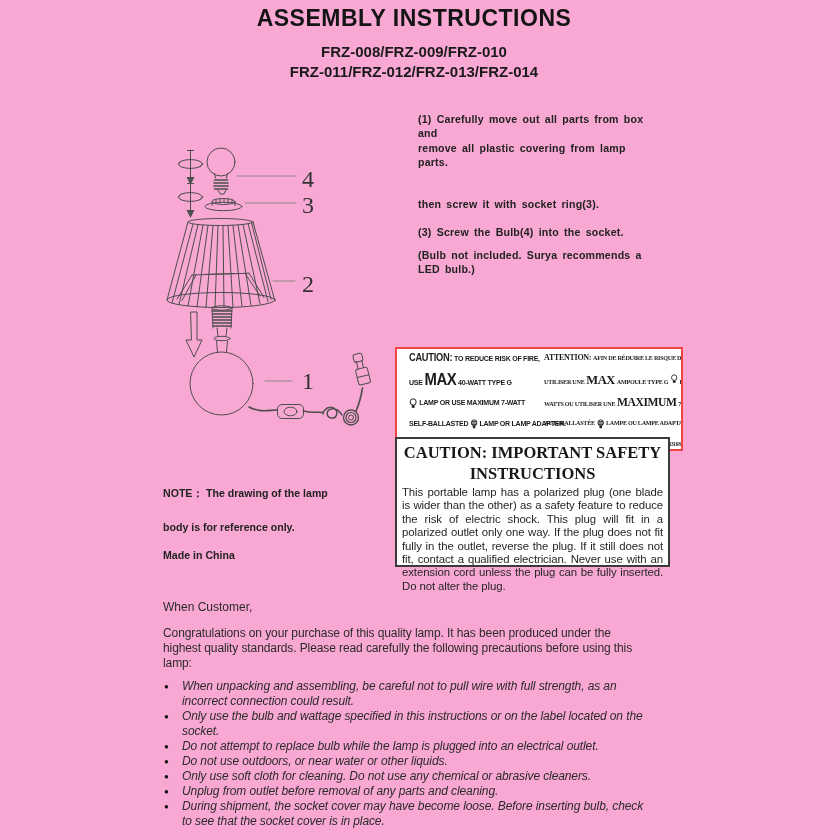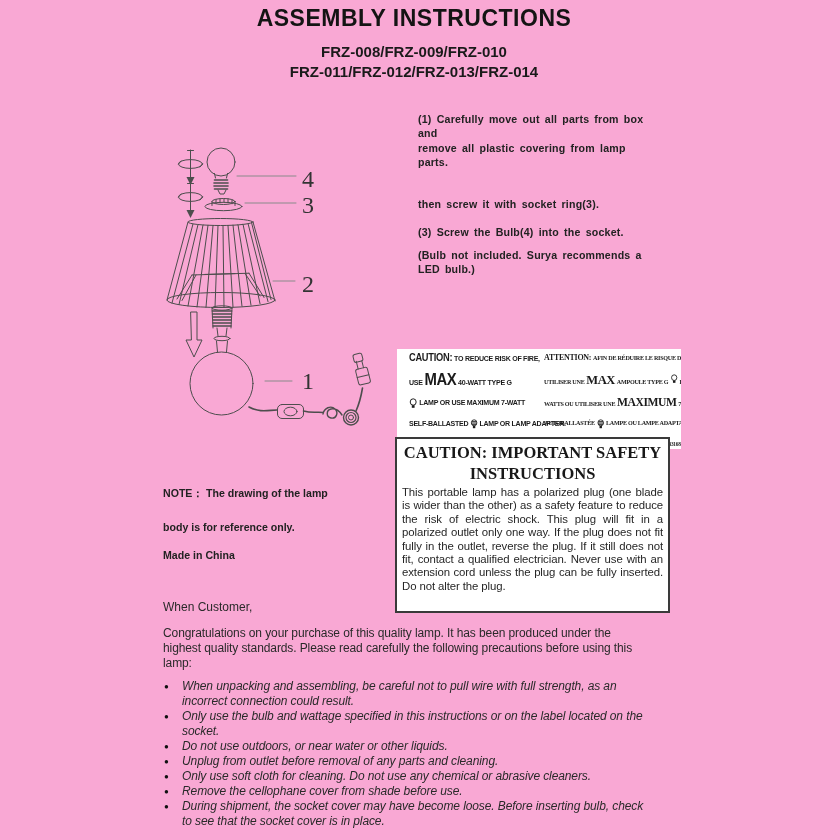--- a/index.html
+++ b/index.html
@@ -23,39 +23,39 @@
     position:absolute; left:0; width:240px;
     font-size:10.6px; font-weight:bold; letter-spacing:.2px; word-spacing:2px;
     line-height:13.5px; color:#222;
   }
   .s1{top:5px} .s2{top:34px} .s3{top:62px} .s4{top:90px;left:5px} .s5{top:118px} .s6{top:141px}
   
   .diagram { position:absolute; left:165px; top:140px; }
   
   .caution-label {
     position:absolute; left:395px; top:347px; width:288px; height:104px;
-    border:2px solid #f9a8d4; background:#fff; display:flex; padding:3px 2px 2px 12px;
+    border:2px solid #ef4444; background:#fff; display:flex; padding:3px 2px 2px 12px;
     overflow:hidden; color:#1b1b1b;
   }
   .cl-col { display:flex; flex-direction:column; justify-content:space-between; }
   .cl-en { width:135px; }
   .cl-fr { width:146px;font-family:Liberation Serif, serif; }
   .cl-row { display:flex; align-items:baseline; gap:2px; white-space:nowrap;
             transform:scaleX(.93); transform-origin:left; font-weight:bold; }
   .cl-big   { font-size:10px; letter-spacing:-.3px; }
   .cl-max   { font-size:16px; letter-spacing:-.5px; line-height:12px; }
   .cl-maxfr { font-size:13.5px; letter-spacing:-.5px; line-height:11px; }
   .cl-txt   { font-size:7.6px; letter-spacing:-.3px; }
   .cl-txtfr { font-size:6.6px; letter-spacing:-.3px; }
   .cl-fine  { font-size:6.2px; letter-spacing:-.3px; }
   .cl-finefr{ font-size:5.8px; letter-spacing:-.3px; }
   .bulb-ico { display:inline-block; flex:none; align-self:center; }
   
   .safety-box {
-    position:absolute; left:395px; top:437px; width:275px; height:176px;
+    position:absolute; left:395px; top:437px; width:275px; height:130px;
     border:2px solid #3a3a3a; background:#fff; padding:3px 5px 0 5px;
   }
   .sb-title {
     text-align:center; font-family:"Liberation Serif","DejaVu Serif",serif;
     font-weight:bold; font-size:16.5px; line-height:21px; color:#181818;
   }
   .sb-body {
     margin-top:2px; font-size:11.4px; line-height:13.4px; text-align:justify;
     color:#262626; letter-spacing:-.1px;
   }
@@ -294,21 +294,21 @@
     <div class="n-line">body is for reference only.</div>
     <div class="n-line made">Made in China</div>
   </div>
 
   <div class="customer">
     <p class="greet">When Customer,</p>
     <p class="intro">Congratulations on your purchase of this quality lamp. It has been produced under the highest quality standards. Please read carefully the following precautions before using this lamp:</p>
     <ul class="bullets">
       <li>When unpacking and assembling, be careful not to pull wire with full strength, as an incorrect connection could result.</li>
       <li>Only use the bulb and wattage specified in this instructions or on the label located on the socket.</li>
+      <li>Do not attempt to replace bulb while the lamp is plugged into an electrical outlet.</li>
       <li>Do not use outdoors, or near water or other liquids.</li>
+      <li>Only use soft cloth for cleaning. Do not use any chemical or abrasive cleaners.</li>
       <li>Unplug from outlet before removal of any parts and cleaning.</li>
-      <li>Only use soft cloth for cleaning. Do not use any chemical or abrasive cleaners.</li>
-      <li>Remove the cellophane cover from shade before use.</li>
       <li>During shipment, the socket cover may have become loose. Before inserting bulb, check to see that the socket cover is in place.</li>
     </ul>
   </div>
 
 </div>
 
 </body></html>

